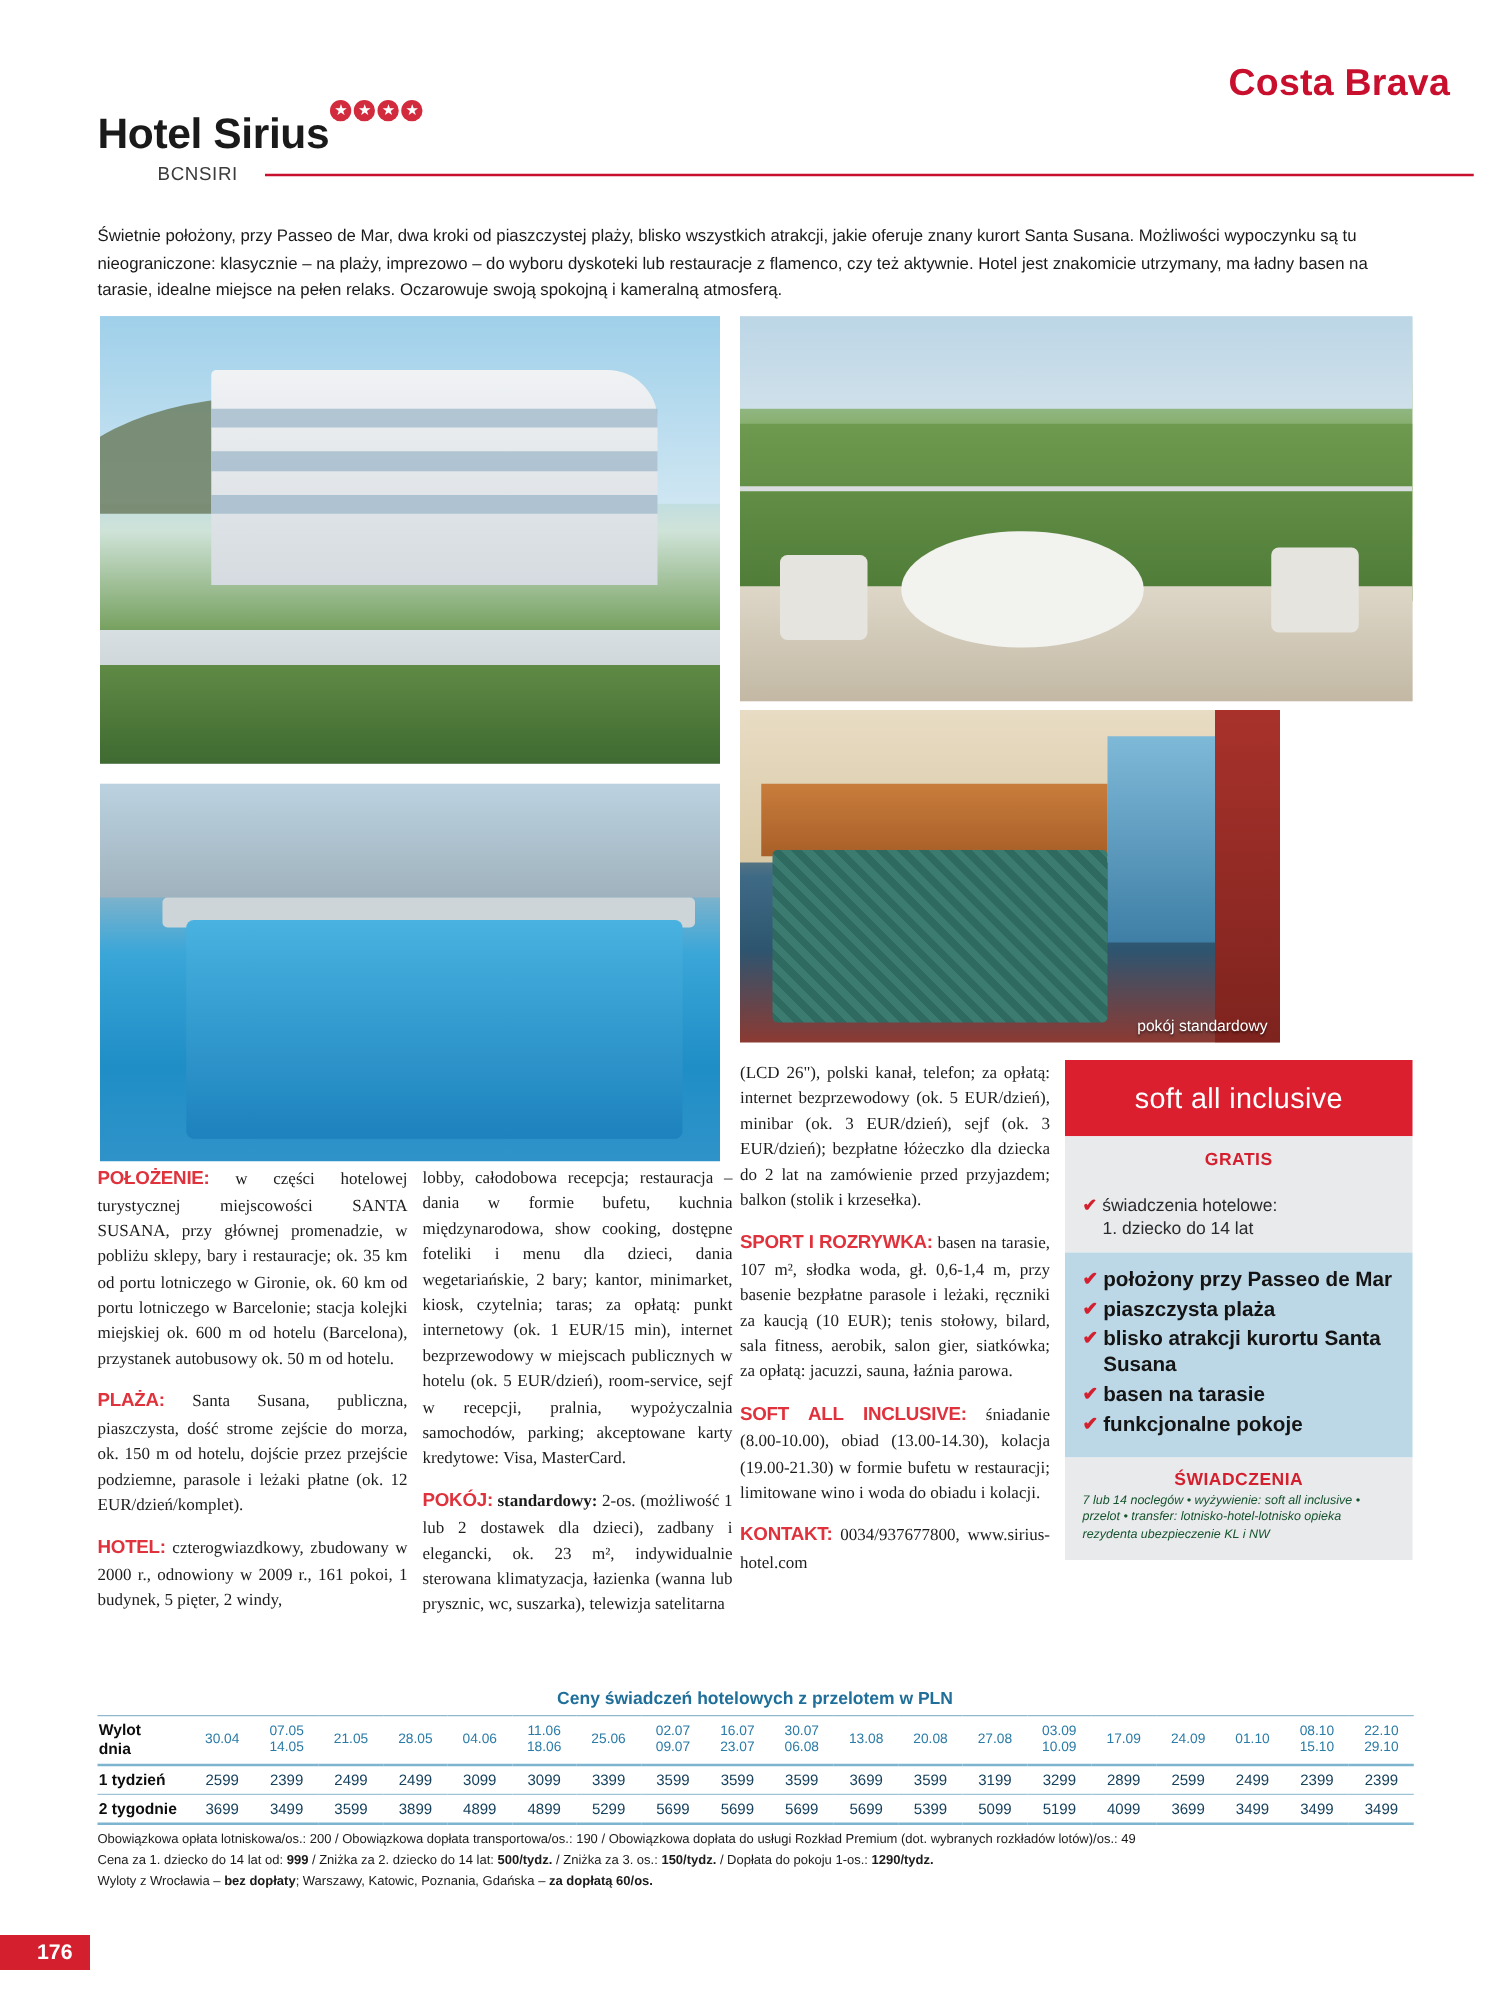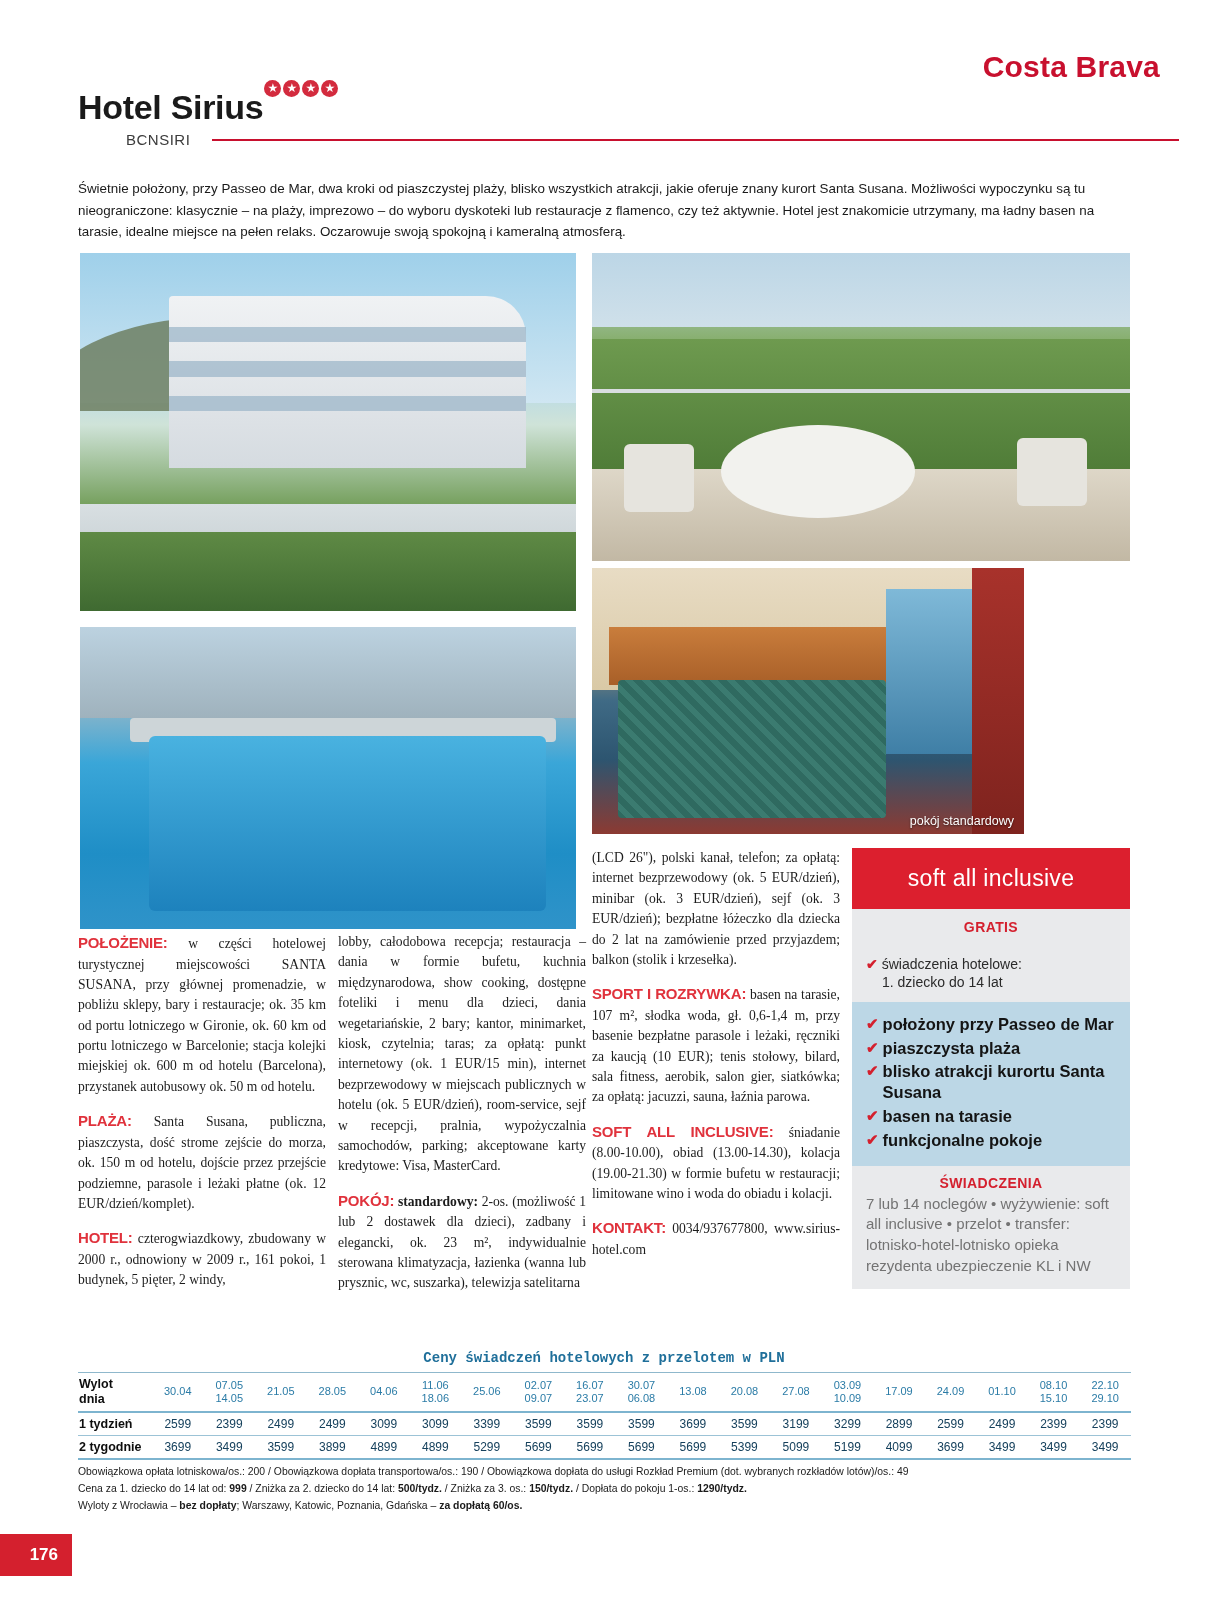--- a/index.html
+++ b/index.html
@@ -161,26 +161,26 @@
     color: #141414; line-height: 1.26; margin-bottom: 3px;
   }
   .feature .tick { font-size: 15px; line-height: 1.3; }
   .swiad-box {
     background: #e9eaec; padding: 9px 14px 13px;
   }
   .swiad-title {
     color: #d4202e; font-weight: bold; font-size: 14px;
     text-align: center; margin-bottom: 3px; letter-spacing: 0.4px;
   }
-  .swiad-text { font-size: 15px; color: #737373; line-height: 1.38; }
+  .swiad-text { font-size: 10px; color: #14532d; line-height: 1.38; font-style: italic; }
 
   
   .table-title {
     position: absolute; left: 78px; top: 1350px; width: 1052px;
-    text-align: center; font-size: 14px; color: #1f6f9a; font-weight: bold; font-family: Liberation Mono, monospace;
+    text-align: center; font-size: 14px; color: #1f6f9a; font-weight: bold;
   }
   table.prices {
     position: absolute; left: 78px; top: 1372px; width: 1053px;
     border-collapse: collapse;
   }
   table.prices th, table.prices td {
     text-align: center; font-size: 11px; color: #2a7ba6;
     padding: 4px 0; white-space: nowrap;
   }
   table.prices thead th { font-weight: normal; line-height: 1.2; }
@@ -196,21 +196,21 @@
   
   .footnotes {
     position: absolute; left: 78px; top: 1464px; width: 1052px;
     font-size: 10.4px; color: #1a1a1a; line-height: 1.62;
   }
   .footnotes .b { font-weight: bold; }
 
   
   .page-tab {
     position: absolute; left: 0; bottom: 24px;
-    width: 72px; height: 42px; background: #d4202e;
+    width: 72px; height: 28px; background: #d4202e;
     color: #ffffff; font-size: 17px; font-weight: bold;
     display: flex; align-items: center; justify-content: flex-end;
     padding-right: 14px;
   }
 </style>
 </head>
 <body>
 
 <div class="region-label">Costa Brava</div>
 

